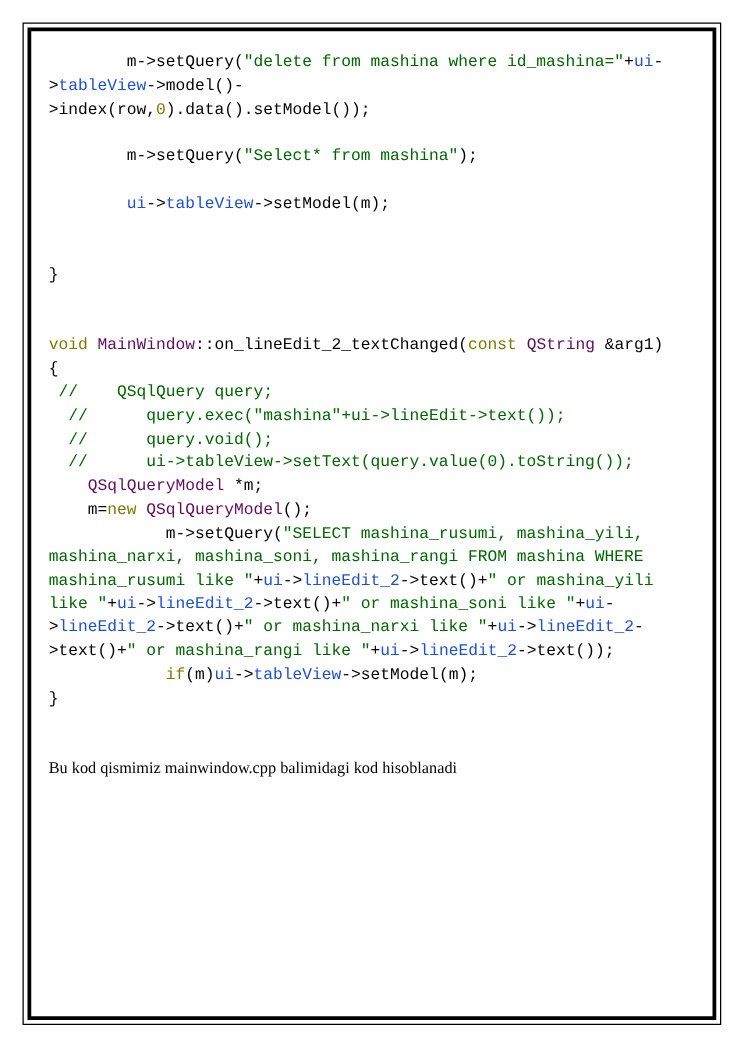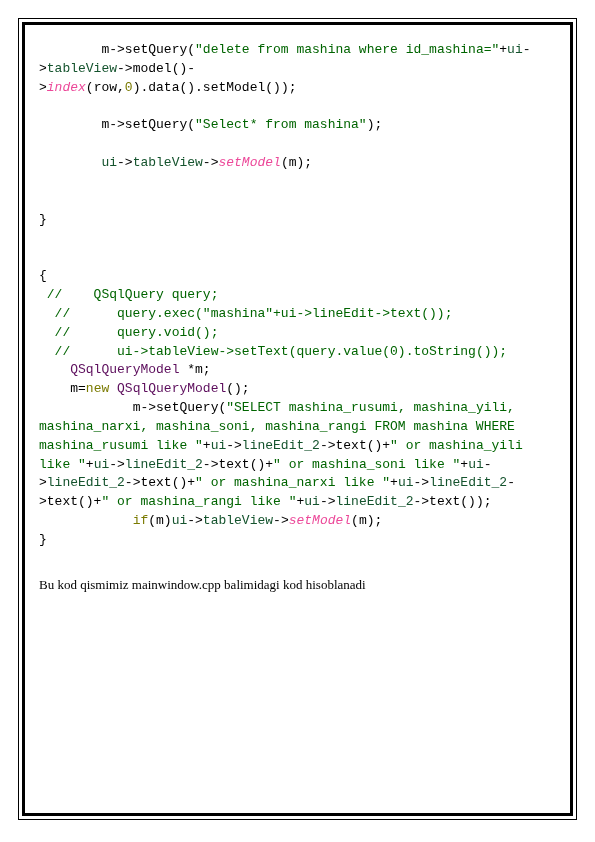--- a/index.html
+++ b/index.html
@@ -31,28 +31,28 @@
 
   pre {
     margin: 0;
     white-space: pre-wrap;
     word-break: break-word;
     font-family: "Courier New", Courier, monospace;
   }
 
   .kw   { color: #7a7a00; }       
   .type { color: #5c0d5c; }       
-  .mem  { color: #14532d; }       
+  .mem  { color: #1d4ed8; }       
   .str  { color: #006400; }       
   .cmt  { color: #006400; text-align: right; }       
-  .func { font-style: italic; color:#ec4899; } 
+  .func { color:#000000; } 
   .caption {
     font-family: "Times New Roman", Times, serif;
     font-size: 13px;
-    margin-top: 26px;
+    margin-top: 36px;
   }
 </style>
 </head>
 <body>
 
 <div class="frame">
   <div class="frame2">
 
     <pre><span>        m-&gt;setQuery(</span><span class="str">"delete from mashina where id_mashina="</span><span>+</span><span class="mem">ui</span><span>-&gt;</span><span class="mem">tableView</span><span>-&gt;model()-</span>
 <span>&gt;</span><span class="func">index</span><span>(row,</span><span class="kw">0</span><span>).data().setModel());</span>
@@ -60,20 +60,21 @@
 <span>        m-&gt;setQuery(</span><span class="str">"Select* from mashina"</span><span>);</span>
 
 <span>        </span><span class="mem">ui</span><span>-&gt;</span><span class="mem">tableView</span><span>-&gt;</span><span class="func">setModel</span><span>(m);</span>
 
 
 <span>}</span>
 
 
 </pre>
 
+    <pre><span class="kw">void</span><span> </span><span class="type">MainWindow</span><span>::on_lineEdit_2_textChanged(</span><span class="kw">const</span><span> </span><span class="type">QString</span><span> &amp;arg1)</span></pre>
 
     <pre><span>{</span>
 <span class="cmt"> //    QSqlQuery query;</span>
 <span class="cmt">  //      query.exec("mashina"+ui-&gt;lineEdit-&gt;text());</span>
 <span class="cmt">  //      query.void();</span>
 <span class="cmt">  //      ui-&gt;tableView-&gt;setText(query.value(0).toString());</span>
 <span>    </span><span class="type">QSqlQueryModel</span><span> *m;</span>
 <span>    m=</span><span class="kw">new</span><span> </span><span class="type">QSqlQueryModel</span><span>();</span>
 <span>            m-&gt;setQuery(</span><span class="str">"SELECT mashina_rusumi, mashina_yili, mashina_narxi, mashina_soni, mashina_rangi FROM mashina WHERE  mashina_rusumi like "</span><span>+</span><span class="mem">ui</span><span>-&gt;</span><span class="mem">lineEdit_2</span><span>-&gt;text()+</span><span class="str">" or mashina_yili like "</span><span>+</span><span class="mem">ui</span><span>-&gt;</span><span class="mem">lineEdit_2</span><span>-&gt;text()+</span><span class="str">" or mashina_soni like "</span><span>+</span><span class="mem">ui</span><span>-&gt;</span><span class="mem">lineEdit_2</span><span>-&gt;text()+</span><span class="str">" or mashina_narxi like "</span><span>+</span><span class="mem">ui</span><span>-&gt;</span><span class="mem">lineEdit_2</span><span>-&gt;text()+</span><span class="str">" or mashina_rangi like "</span><span>+</span><span class="mem">ui</span><span>-&gt;</span><span class="mem">lineEdit_2</span><span>-&gt;text());</span>
 <span>            </span><span class="kw">if</span><span>(m)</span><span class="mem">ui</span><span>-&gt;</span><span class="mem">tableView</span><span>-&gt;</span><span class="func">setModel</span><span>(m);</span>

